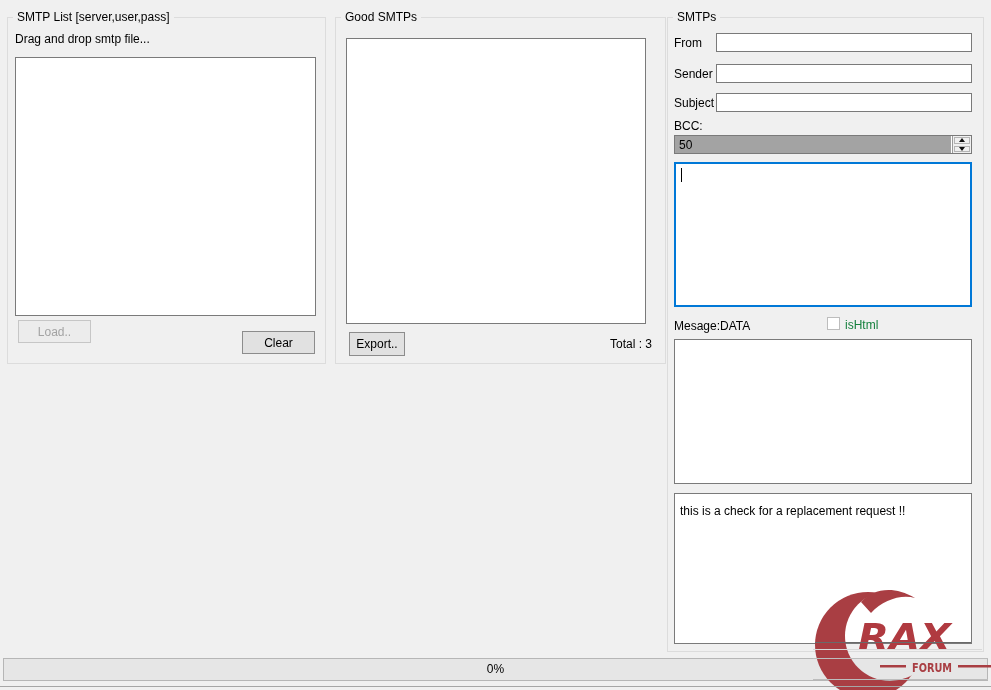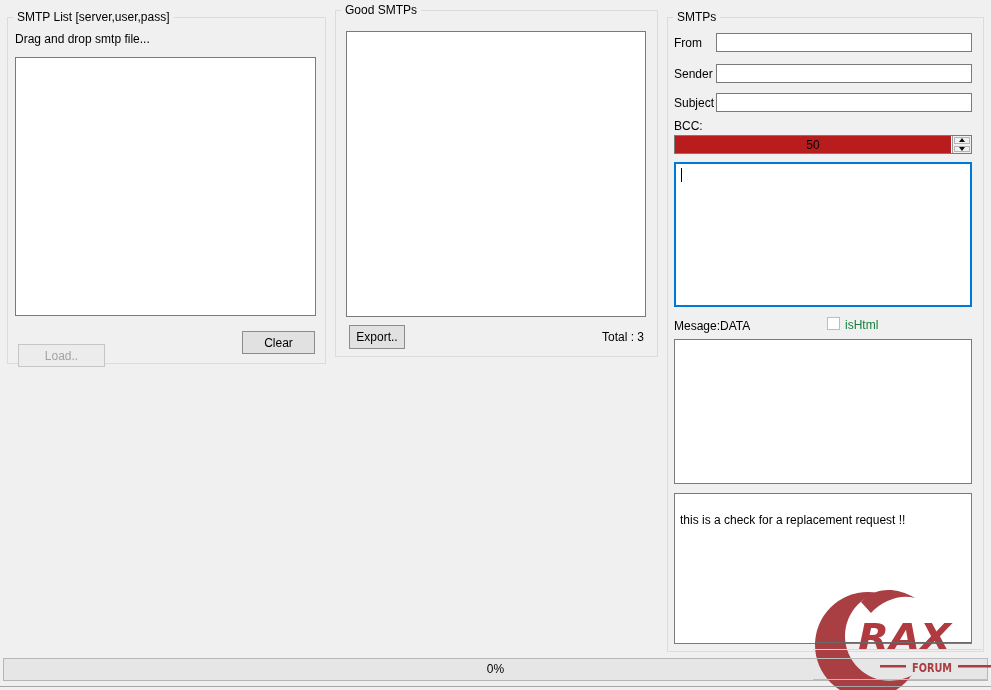--- a/index.html
+++ b/index.html
@@ -25,30 +25,30 @@
   .mlabel { position:absolute; left:6px; line-height:14px; white-space:nowrap; }
   input.field {
     position:absolute; box-sizing:border-box; height:19px; width:256px; left:48px;
     border:1px solid #7a7a7a; background:#fff; padding:1px 4px;
     font-family:inherit; font-size:12px; outline:none;
   }
   .spinwrap { position:absolute; left:6px; width:298px; height:19px; box-sizing:border-box;
     border:1px solid #7a7a7a; background:#fff; }
   .spinwrap input {
     position:absolute; left:0; top:0; width:276px; height:17px; border:0; outline:none;
-    padding:1px 4px; box-sizing:border-box; font-family:inherit; font-size:12px; background:#b91c1c;text-align:center;
+    padding:1px 4px; box-sizing:border-box; font-family:inherit; font-size:12px; background:#a3a3a3;
   }
   .spinbtns { position:absolute; right:0; top:0; bottom:0; width:18px;
     border-left:1px solid #9a9a9a; background:#f0f0f0; display:flex; flex-direction:column; }
   .spinbtn { flex:1; position:relative; margin:1px 1px; border:1px solid #b5b5b5; background:#f0f0f0; }
   .tri-up, .tri-down { position:absolute; left:50%; top:50%; width:0; height:0; }
   .tri-up   { transform:translate(-50%,-50%); border-left:3px solid transparent; border-right:3px solid transparent; border-bottom:4px solid #101010; }
   .tri-down { transform:translate(-50%,-50%); border-left:3px solid transparent; border-right:3px solid transparent; border-top:4px solid #101010; }
   .tbox { position:absolute; left:6px; width:298px; background:#fff;
-    border:1px solid #7a7a7a; box-sizing:border-box; padding:19px 5px;
+    border:1px solid #7a7a7a; box-sizing:border-box; padding:10px 5px;
     font-size:12px; line-height:14px; overflow:hidden; }
   .tbox.focused { border:2px solid #0078d7; }
   .caret { position:absolute; left:5px; top:4px; width:1px; height:14px; background:#000; }
   .cb { position:absolute; width:13px; height:13px; box-sizing:border-box;
     border:1px solid #bdbdbd; background:#fff; }
   .cblabel { position:absolute; color:#15803d; }
   .pbar { position:absolute; left:3px; top:658px; width:985px; height:23px;
     box-sizing:border-box; background:#e6e6e6; border:1px solid #b6b6b6;
     text-align:center; line-height:21px; }
   .bottomline { position:absolute; left:0; top:686px; width:991px; height:1px; background:#a6a6a6; }
@@ -57,25 +57,25 @@
 </style>
 </head>
 <body>
 
 <div class="app">
 
   <div class="group" style="left:7px; top:17px; width:317px; height:345px;">
     <span class="glabel">SMTP List [server,user,pass]</span>
     <span class="hint" style="left:7px; top:14px;">Drag and drop smtp file...</span>
     <div class="listbox" style="left:7px; top:39px; width:301px; height:259px;"></div>
-    <button class="btn disabled" style="left:10px; top:326px; width:87px; height:23px;">Load..</button>
+    <button class="btn disabled" style="left:10px; top:302px; width:73px; height:23px;">Load..</button>
     <button class="btn" style="left:234px; top:313px; width:73px; height:23px;">Clear</button>
   </div>
 
-  <div class="group" style="left:335px; top:10px; width:321px; height:345px;">
+  <div class="group" style="left:335px; top:17px; width:321px; height:345px;padding-left:8px;">
     <span class="glabel">Good SMTPs</span>
     <div class="listbox" style="left:10px; top:20px; width:300px; height:286px;"></div>
     <button class="btn" style="left:13px; top:314px; width:56px; height:24px;">Export..</button>
     <span class="total">Total : 3</span>
   </div>
 
 
   <div class="group" style="left:667px; top:17px; width:315px; height:633px;">
     <span class="glabel">SMTPs</span>
 

